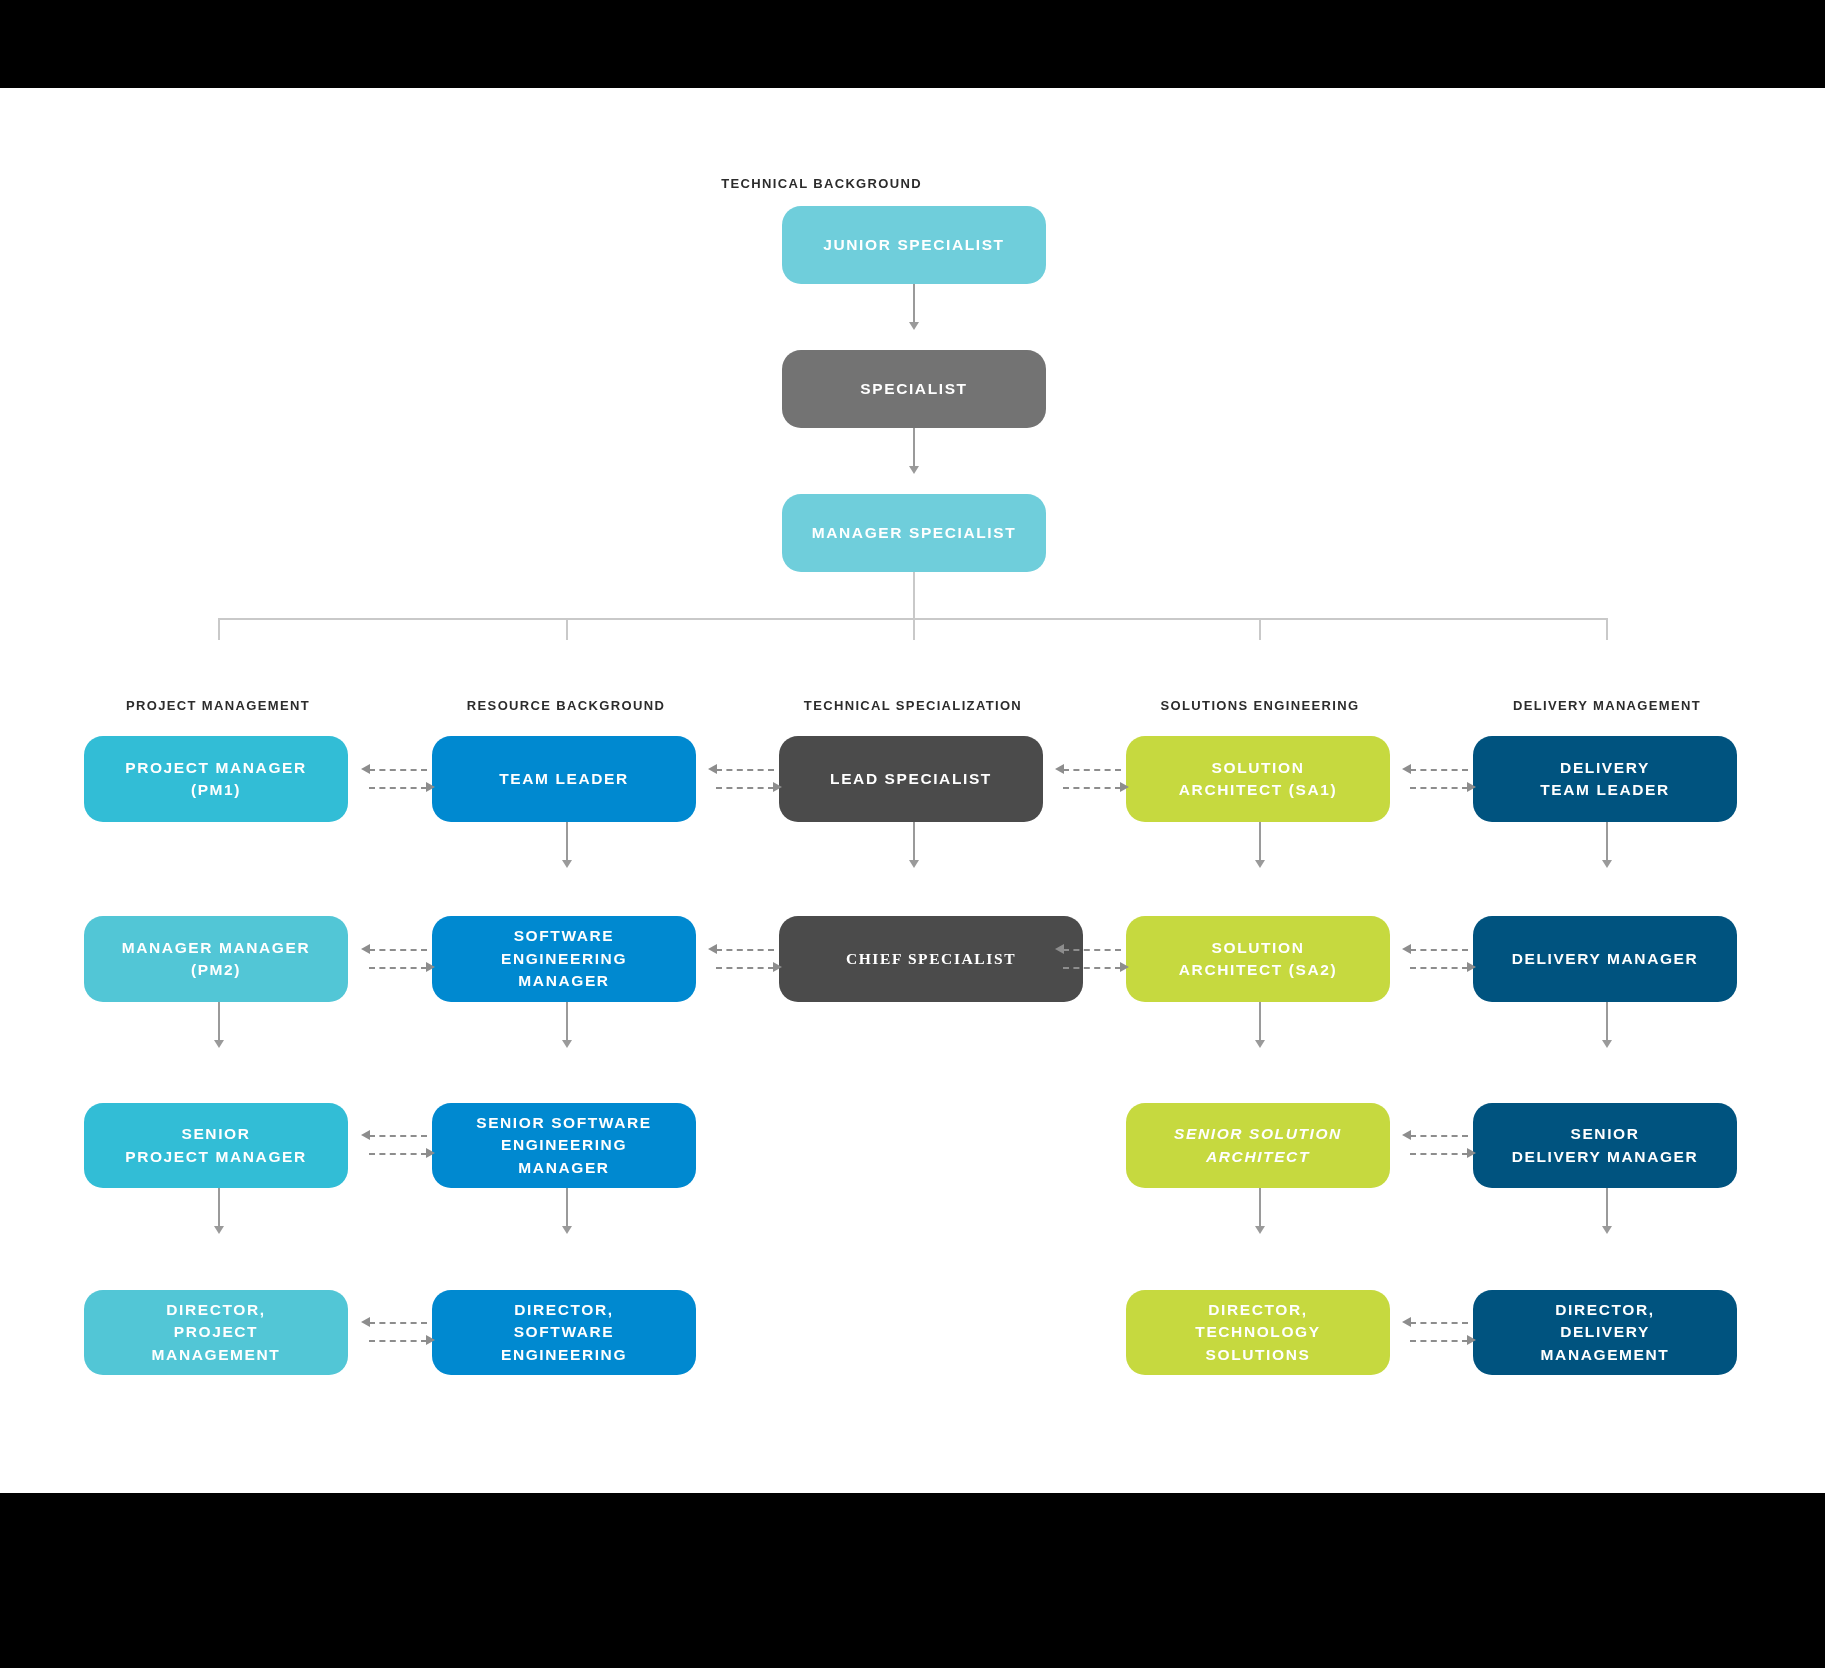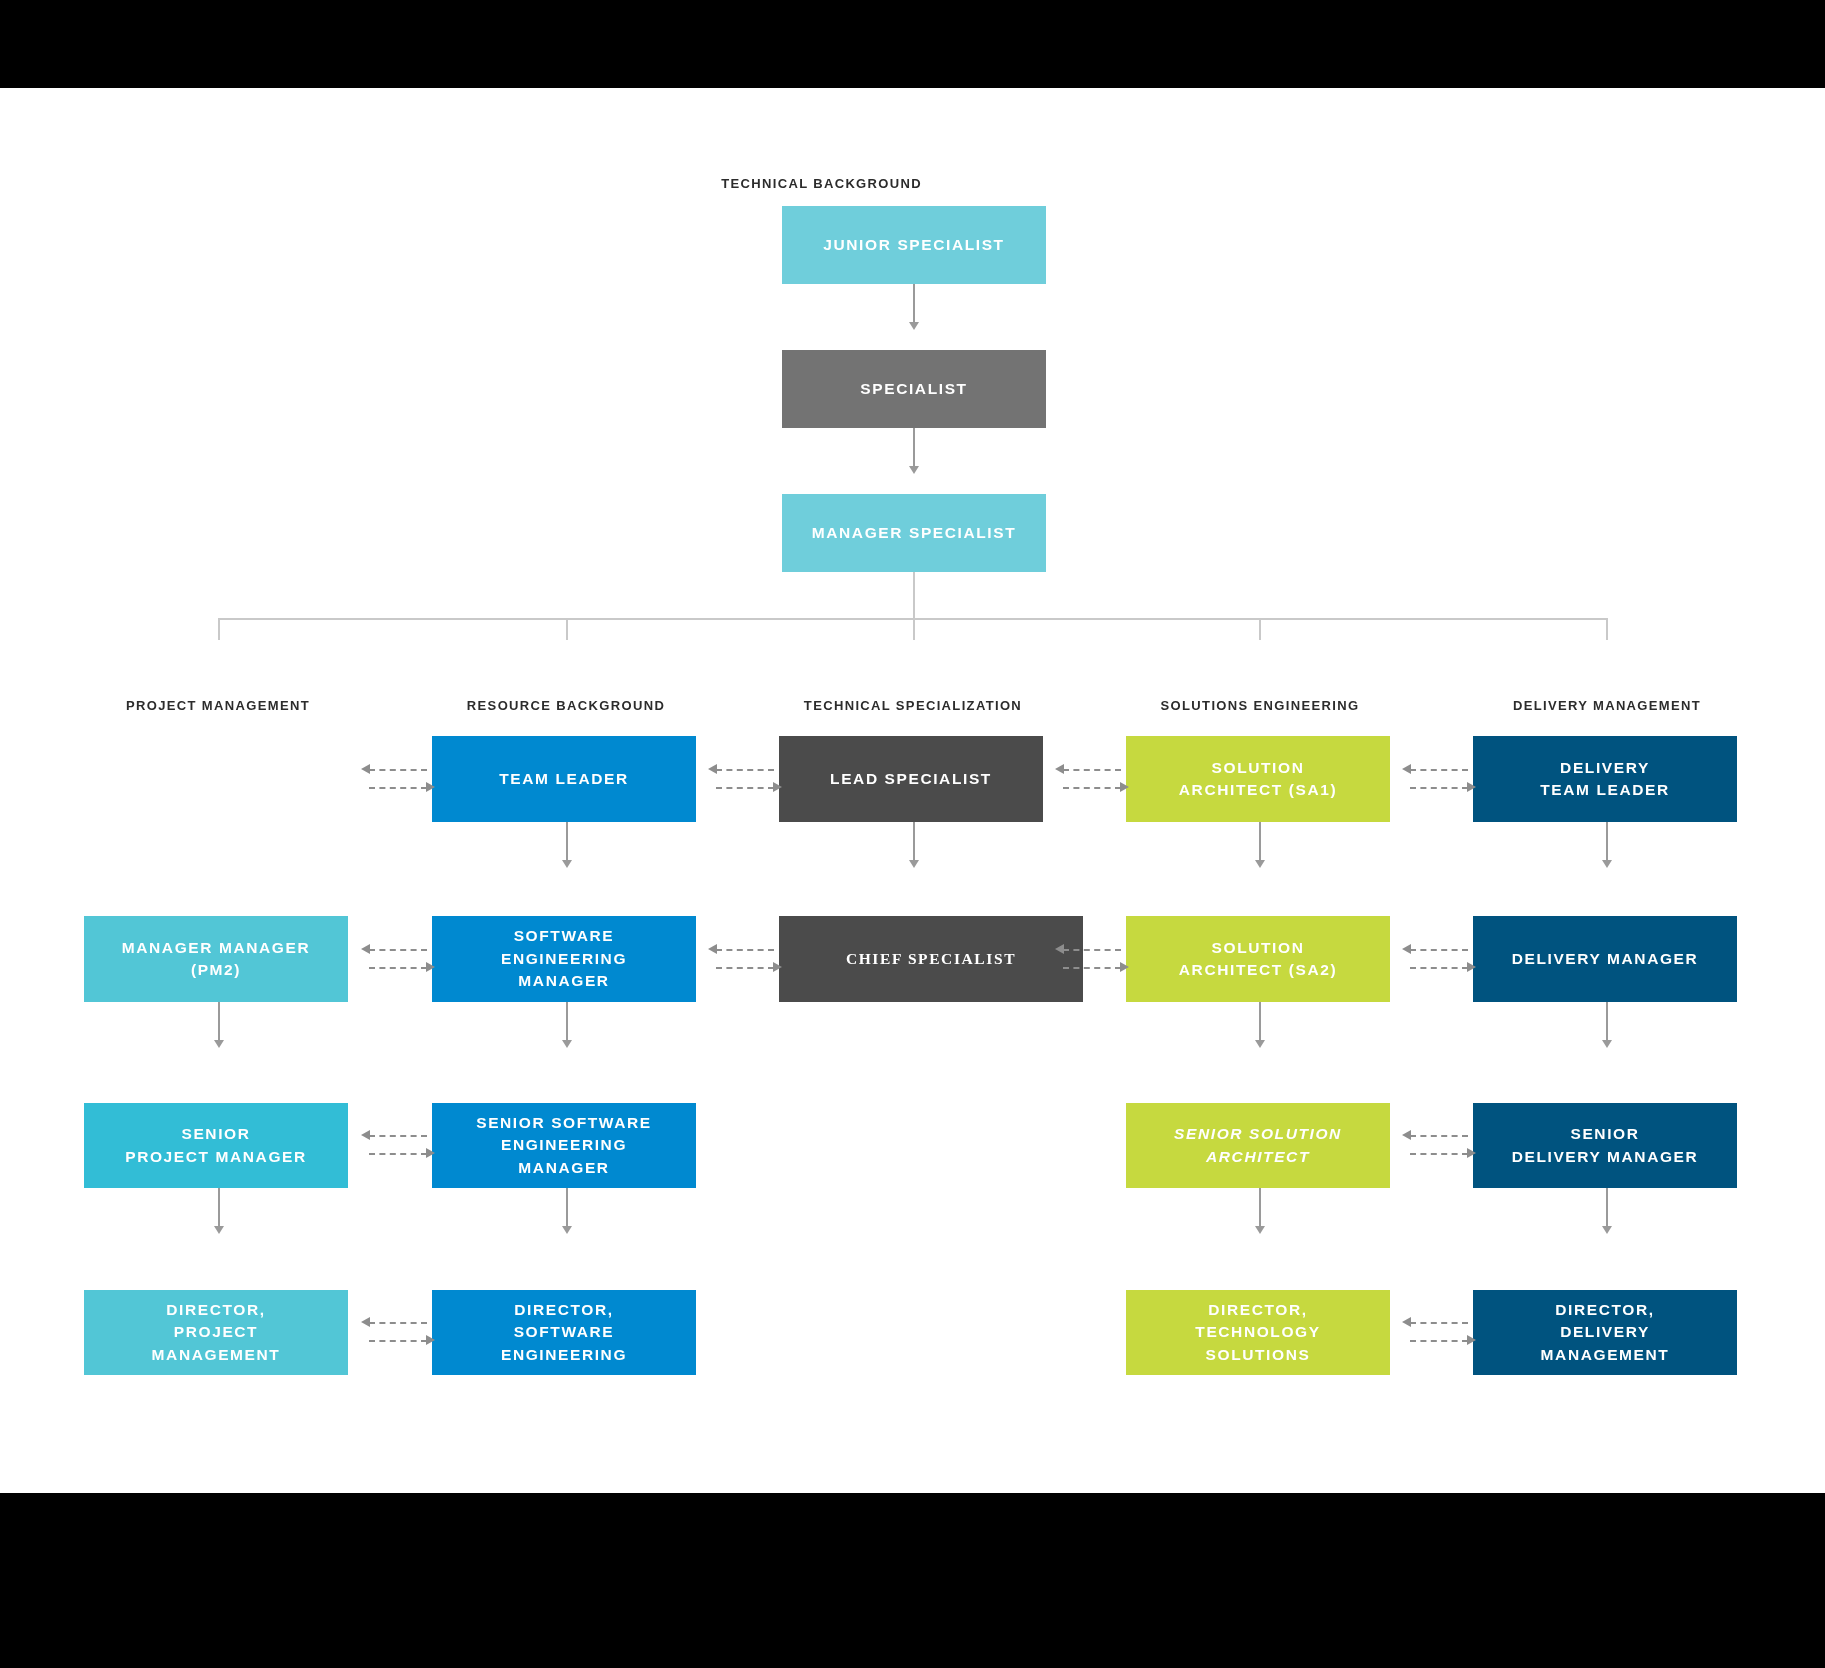--- a/index.html
+++ b/index.html
@@ -28,20 +28,21 @@
     display: flex;
     align-items: center;
     justify-content: center;
     text-align: center;
     color: #ffffff;
     font-weight: bold;
     font-size: 15.5px;
     letter-spacing: 1.6px;
     line-height: 1.45;
     padding: 4px 23px;
+    border-radius: 19px;
   }
   .node .l2 { display:block; }
 
   
   .col-head {
     position: absolute;
     text-align: center;
     color: #2c2c2c;
     font-weight: bold;
     font-size: 13px;
@@ -111,20 +112,25 @@
     <div class="vline" style="left:913px; top:530px; height:22px; background:#c9c9c9;"></div>
     <div class="vline" style="left:1259px; top:530px; height:22px; background:#c9c9c9;"></div>
     <div class="vline" style="left:1606px; top:530px; height:22px; background:#c9c9c9;"></div>
 
     <div class="col-head" style="left:84px; top:610px; width:268px;">PROJECT MANAGEMENT</div>
     <div class="col-head" style="left:432px; top:610px; width:268px;">RESOURCE BACKGROUND</div>
     <div class="col-head" style="left:779px; top:610px; width:268px;">TECHNICAL SPECIALIZATION</div>
     <div class="col-head" style="left:1126px; top:610px; width:268px;">SOLUTIONS ENGINEERING</div>
     <div class="col-head" style="left:1473px; top:610px; width:268px;">DELIVERY MANAGEMENT</div>
 
+    <div class="node" style="left:84px; top:648px; width:264px; height:86px; background:#32BDD6;">
+      <span>
+        <span>PROJECT MANAGER (PM1)</span>
+      </span>
+    </div>
     <div class="node" style="left:432px; top:648px; width:264px; height:86px; background:#0089D0;">
       <span>
         <span>TEAM LEADER</span>
       </span>
     </div>
     <div class="node" style="left:779px; top:648px; width:264px; height:86px; background:#4B4B4B;">
       <span>
         <span>LEAD SPECIALIST</span>
       </span>
     </div>

